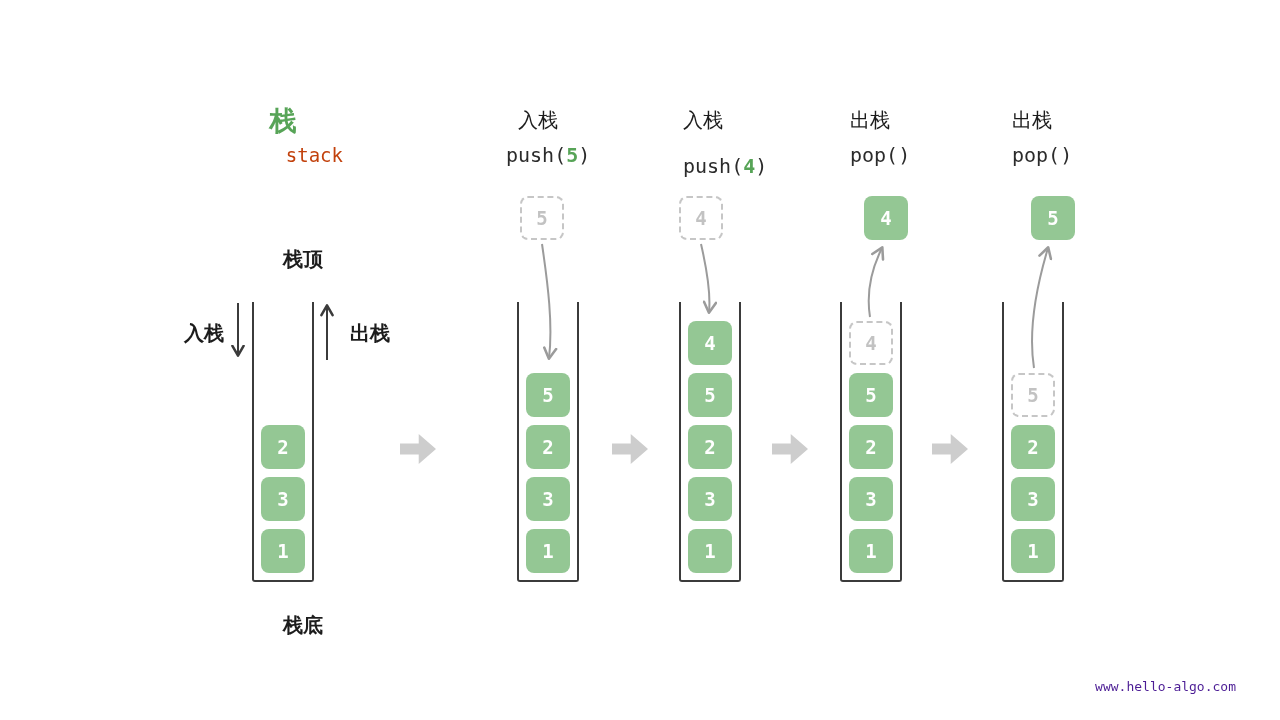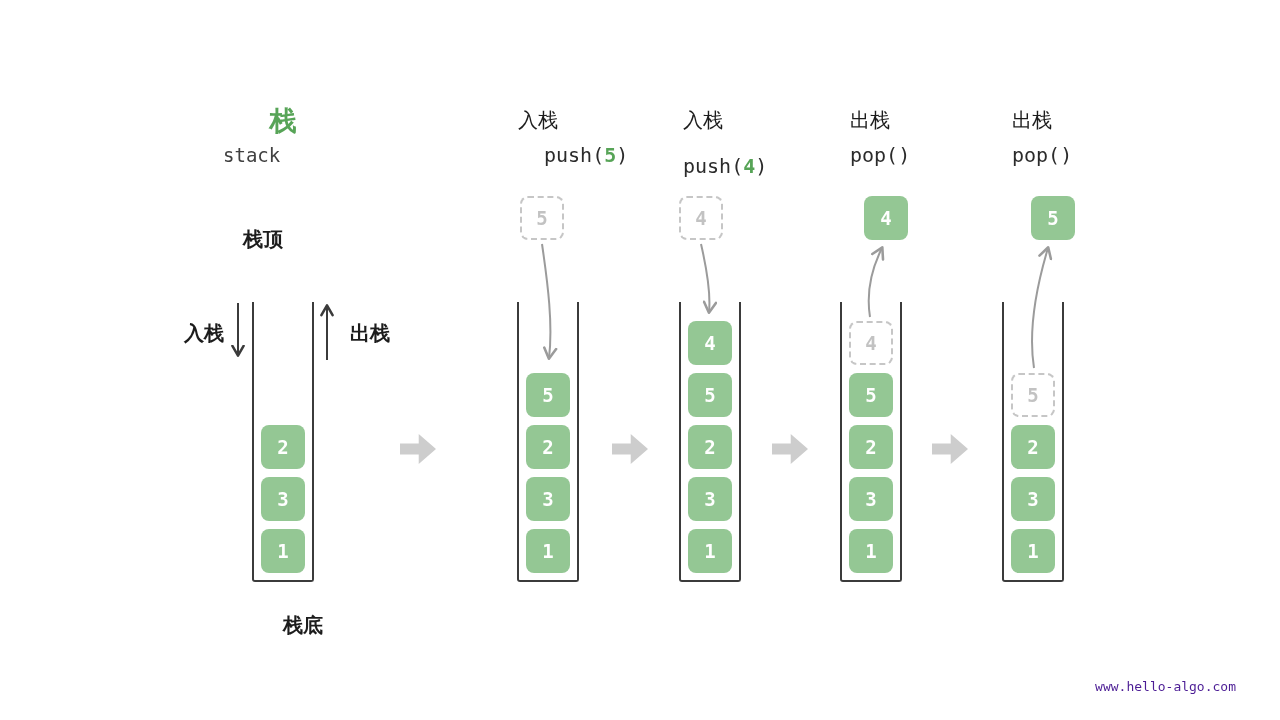--- a/index.html
+++ b/index.html
@@ -7,21 +7,21 @@
   body {
     width: 1280px; height: 720px;
     font-family: "Liberation Sans", sans-serif;
     overflow: hidden;
   }
   .canvas { position: relative; width: 1280px; height: 720px; background: #fff; }
   .abs { position: absolute; }
   .mono { font-family: "DejaVu Sans Mono", monospace; }
 
   .title-zh { font-size: 27px; font-weight: bold; color: #57a457; text-align: center; }
-  .title-en { font-size: 19px; color: #404040; text-align: left; }
+  .title-en { font-size: 19px; color: #c2410c; text-align: right; }
 
   .zh-label { font-size: 20px; font-weight: bold; color: #1c1c1c; }
   .op-zh { font-size: 20px; font-weight: 500; color: #1c1c1c; }
   .op-code { font-family: "DejaVu Sans Mono", monospace; font-size: 20px; color: #2b2b2b; }
   .op-code .arg { color: #57a457; font-weight: bold; }
 
   .container {
     position: absolute; top: 302px; width: 62px; height: 280px;
     border: 2px solid #3b3b3b; border-top: none;
     background: #ffffff; border-radius: 0 0 3px 3px;
@@ -53,28 +53,28 @@
   svg.overlay { position: absolute; left: 0; top: 0; pointer-events: none; }
 </style>
 </head>
 <body>
 
 <div class="canvas">
 
   <div class="abs title-zh" style="left:243px;top:103px;width:80px">栈</div>
   <div class="abs mono title-en" style="left:223px;top:144px;width:120px">stack</div>
 
-  <div class="abs zh-label" style="left:243px;top:226px;width:80px;text-align:left">栈顶</div>
+  <div class="abs zh-label" style="left:243px;top:246px;width:80px;text-align:right">栈顶</div>
   <div class="abs zh-label" style="left:243px;top:612px;width:80px;text-align:right">栈底</div>
 
   <div class="abs zh-label" style="left:178px;top:320px;width:46px;text-align:right">入栈</div>
   <div class="abs zh-label" style="left:350px;top:320px;width:46px">出栈</div>
 
   <div class="abs op-zh" style="left:518px;top:107px">入栈</div>
-  <div class="abs op-code" style="left:544px;top:143px"><span>push(</span><span class="arg">5</span><span>)</span></div>
+  <div class="abs op-code" style="left:506px;top:143px"><span>push(</span><span class="arg">5</span><span>)</span></div>
 
   <div class="abs op-zh" style="left:683px;top:107px">入栈</div>
   <div class="abs op-code" style="left:683px;top:154px"><span>push(</span><span class="arg">4</span><span>)</span></div>
 
   <div class="abs op-zh" style="left:850px;top:107px">出栈</div>
   <div class="abs op-code" style="left:850px;top:143px"><span>pop()</span><span class="arg"></span><span></span></div>
 
   <div class="abs op-zh" style="left:1012px;top:107px">出栈</div>
   <div class="abs op-code" style="left:1012px;top:143px"><span>pop()</span><span class="arg"></span><span></span></div>
 

